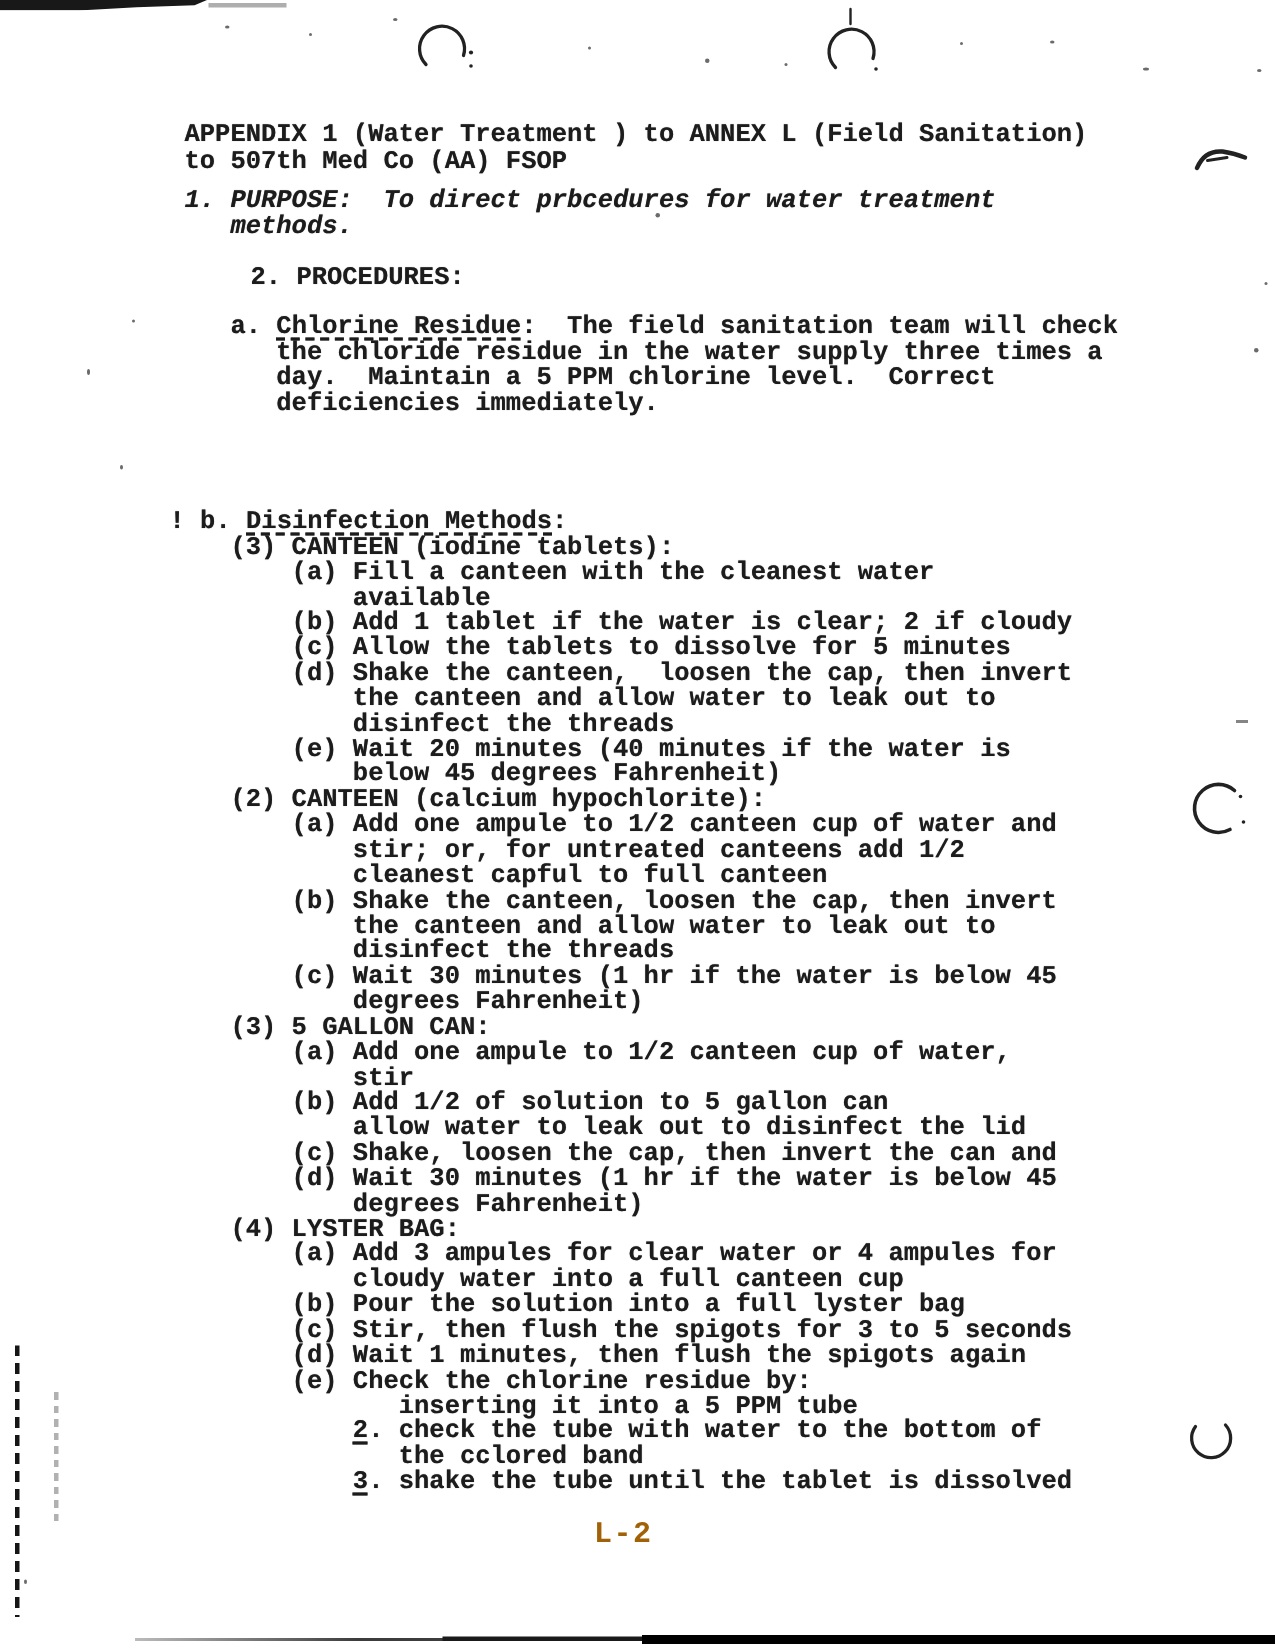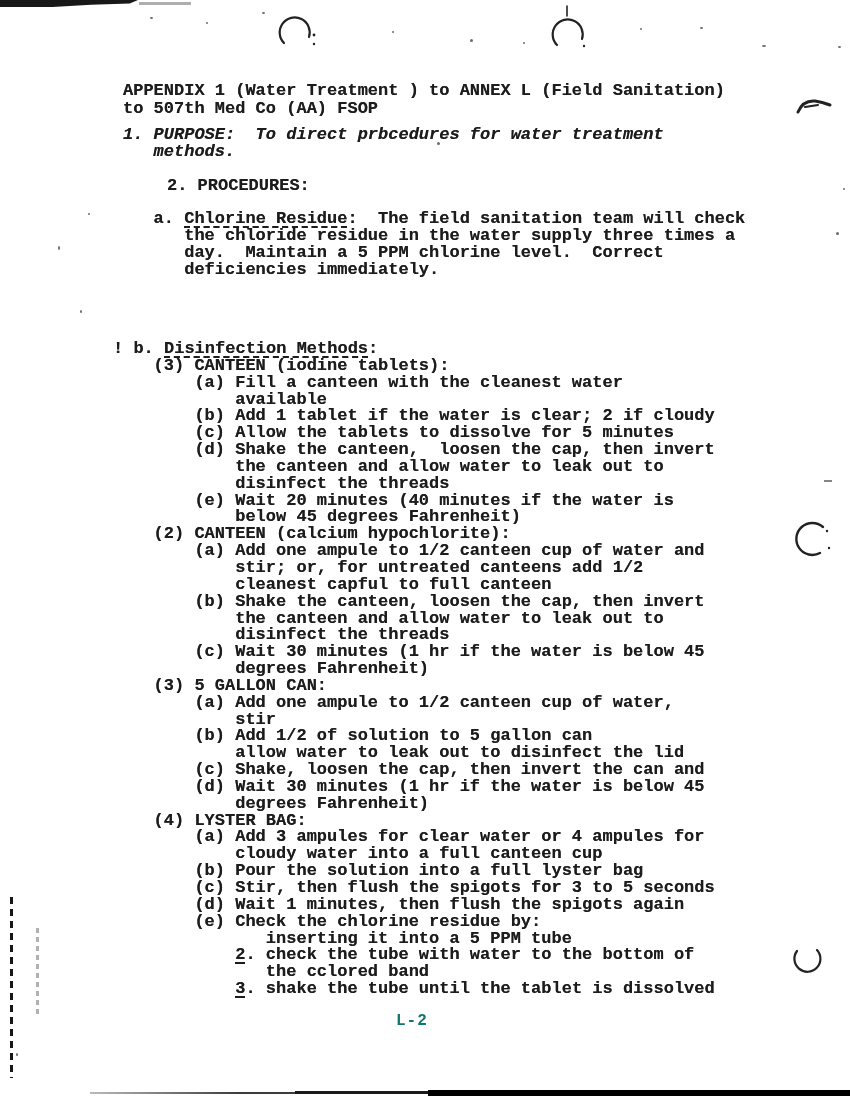--- a/index.html
+++ b/index.html
@@ -25,21 +25,21 @@
   #blk-disinfection{top:296px;}
   .tl .u{
     text-decoration-line:underline;
     text-decoration-style:dashed;
     text-decoration-thickness:1.5px;
     text-underline-offset:3px;
   }
   .tl.outdent{margin-left:-10px;margin-top:45px;}
   .footer{
     position:absolute;left:396px;top:1012px;
-    font-size:16px;font-weight:700;color:#0f766e;
+    font-size:20px;font-weight:700;color:#a16207;
     letter-spacing:1px;filter:blur(0.4px);text-align:center;
   }
   
   .topbar{position:absolute;left:0;top:0;width:138px;height:7px;background:#181818;
     clip-path:polygon(0 0,100% 0,94% 50%,66% 68%,38% 100%,0 100%);}
   .topbar2{position:absolute;left:139px;top:2px;width:52px;height:3px;background:#8c8c8c;opacity:.7;}
   .vline1{position:absolute;left:10px;top:897px;width:2.5px;height:181px;
     background:repeating-linear-gradient(180deg,#161616 0 7px,rgba(0,0,0,0) 7px 12px);}
   .vline2{position:absolute;left:36px;top:928px;width:3px;height:86px;opacity:.75;
     background:repeating-linear-gradient(180deg,#979797 0 5px,rgba(0,0,0,0) 5px 9px);}

